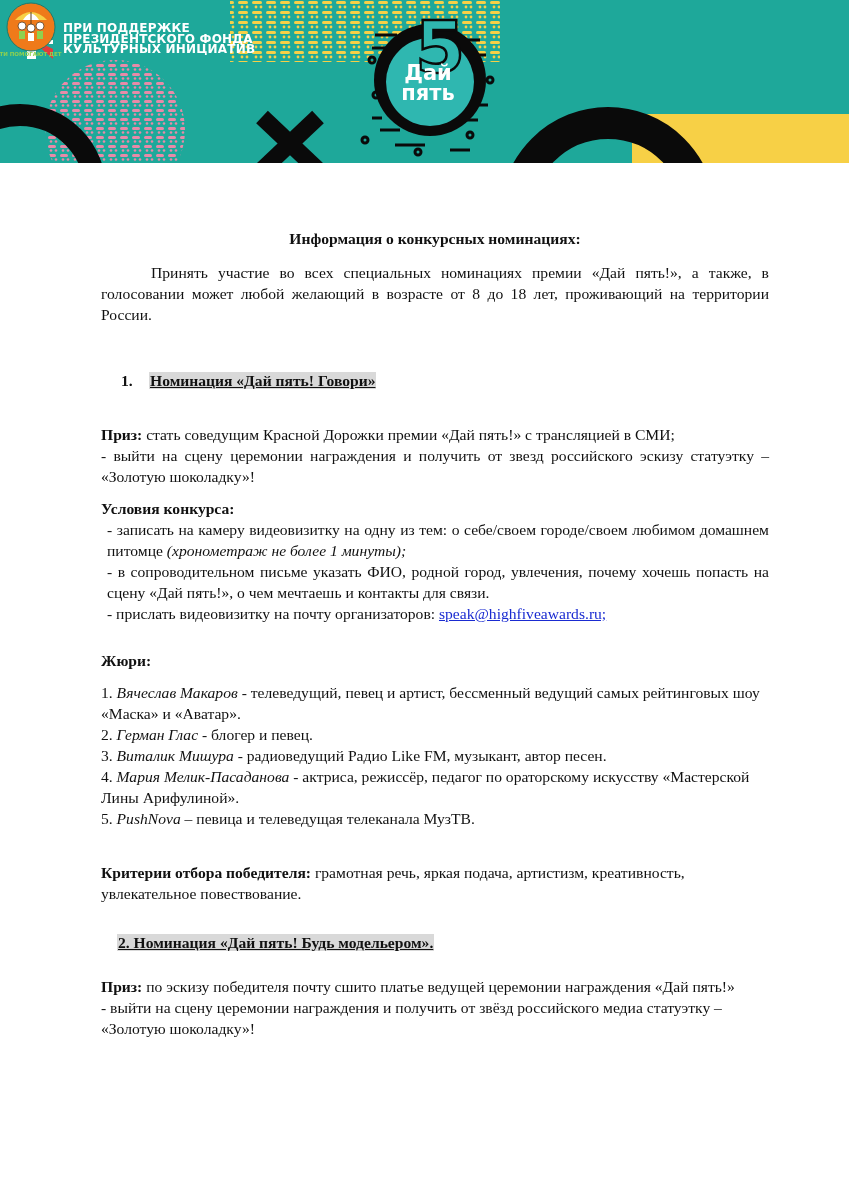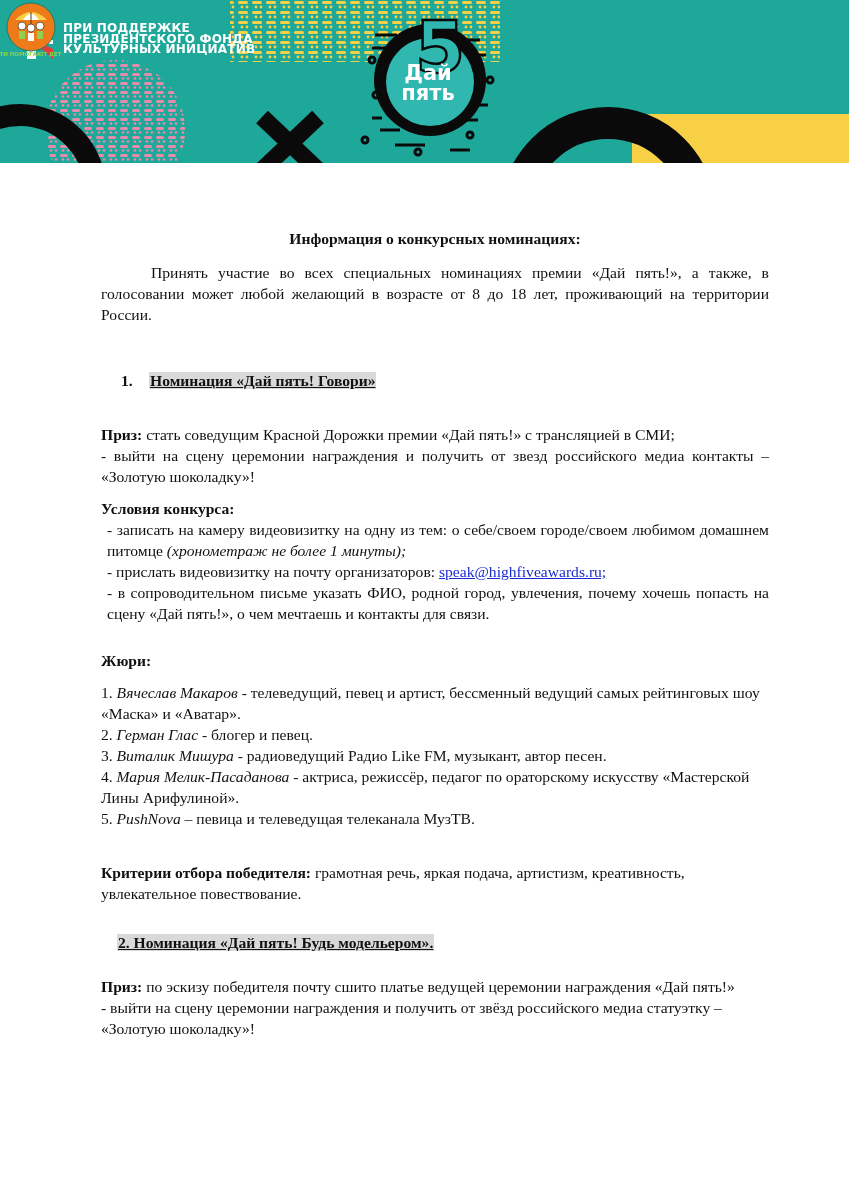--- a/index.html
+++ b/index.html
@@ -123,28 +123,28 @@
 <div class="doc">
   <p class="title">Информация о конкурсных номинациях:</p>
   <p class="intro">Принять участие во всех специальных номинациях премии «Дай пять!», а также, в голосовании может любой желающий в возрасте от 8 до 18 лет, проживающий на территории России.</p>
 
   <p class="nom1">
     <span class="num">1.</span><span class="hl">Номинация «Дай пять! Говори»</span>
   </p>
 
   <div class="prize1">
     <p><b>Приз:</b><span> стать соведущим Красной Дорожки премии «Дай пять!» с трансляцией в СМИ;</span></p>
-    <p>- выйти на сцену церемонии награждения и получить от звезд российского медиа контакты – «Золотую шоколадку»!</p>
+    <p>- выйти на сцену церемонии награждения и получить от звезд российского эскизу статуэтку – «Золотую шоколадку»!</p>
   </div>
 
   <div class="cond">
     <p><b>Условия конкурса:</b></p>
     <p class="ind"><span>- записать на камеру видеовизитку на одну из тем: о себе/своем городе/своем любимом домашнем питомце </span><i>(хронометраж не более 1 минуты);</i></p>
+    <p class="ind">- в сопроводительном письме указать ФИО, родной город, увлечения, почему хочешь попасть на сцену «Дай пять!», о чем мечтаешь и контакты для связи.</p>
     <p class="ind"><span>- прислать видеовизитку на почту организаторов: </span><a class="mail" href="#">speak@highfiveawards.ru;</a></p>
-    <p class="ind">- в сопроводительном письме указать ФИО, родной город, увлечения, почему хочешь попасть на сцену «Дай пять!», о чем мечтаешь и контакты для связи.</p>
   </div>
 
   <p class="jury-h">Жюри:</p>
 
   <div class="jury">
     <p><span>1. </span><i>Вячеслав Макаров</i><span> - телеведущий, певец и артист, бессменный ведущий самых рейтинговых шоу «Маска» и «Аватар».</span></p>
     <p><span>2. </span><i>Герман Глас</i><span> - блогер и певец.</span></p>
     <p><span>3. </span><i>Виталик Мишура</i><span> - радиоведущий Радио Like FM, музыкант, автор песен.</span></p>
     <p><span>4. </span><i>Мария Мелик-Пасаданова</i><span>  - актриса, режиссёр, педагог по ораторскому искусству «Мастерской Лины Арифулиной».</span></p>
     <p><span>5. </span><i>PushNova</i><span> – певица и телеведущая телеканала МузТВ.</span></p>

